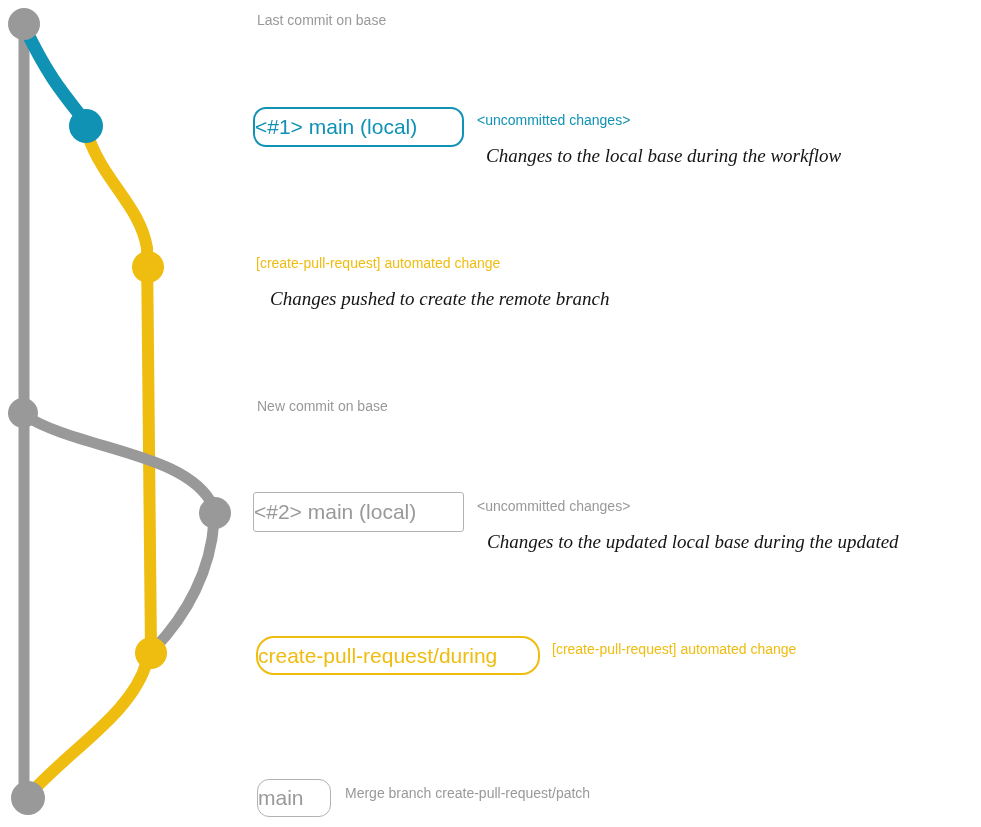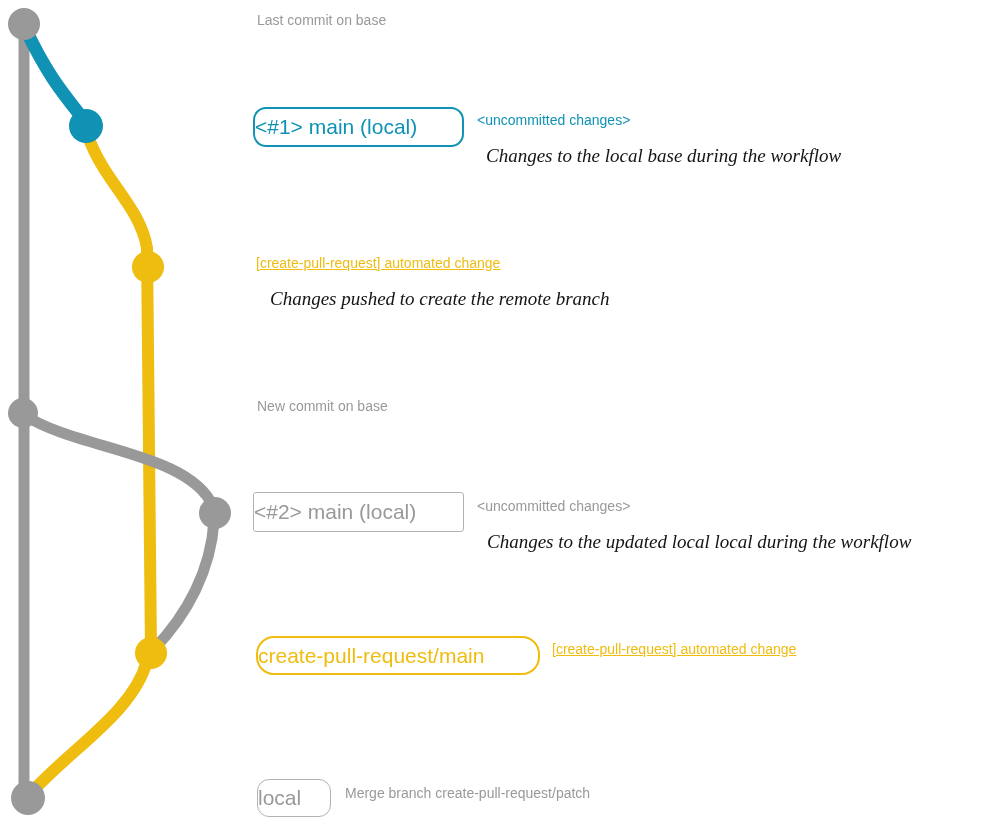--- a/index.html
+++ b/index.html
@@ -19,21 +19,21 @@
   }
   .lbl {
     position: absolute;
     z-index: 2;
     white-space: nowrap;
     font-size: 14px;
     letter-spacing: 0px;
   }
   .gray-text   { color: var(--gray, #999); }
   .blue-text   { color: var(--blue, #0f92b4); }
-  .yellow-text { color: var(--yellow, #efbc10); text-decoration: underline; }
+  .yellow-text { color: var(--yellow, #efbc10); }
   .serif {
     font-family: "Liberation Serif", serif;
     font-size: 19px;
     color: var(--ink, #141414);
     font-style: italic;
   }
   .pill {
     position: absolute;
     z-index: 2;
     display: flex;
@@ -111,25 +111,25 @@
 
   <div class="lbl hdg2 yellow-text">[create-pull-request] automated change</div>
   <div class="lbl lbl-new gray-text">New commit on base</div>
 
   <div class="lbl desc2 serif">Changes pushed to create the remote branch</div>
 
   <div class="pill pill-gray2">
     <span>&lt;#2&gt; main (local)</span>
   </div>
   <div class="lbl hdg3 gray-text">&lt;uncommitted changes&gt;</div>
-  <div class="lbl desc3 serif">Changes to the updated local local during the workflow</div>
+  <div class="lbl desc3 serif">Changes to the updated local base during the updated</div>
 
   <div class="pill pill-yellow">
-    <span>create-pull-request/main</span>
+    <span>create-pull-request/during</span>
   </div>
   <div class="lbl hdg4 yellow-text">[create-pull-request] automated change</div>
 
   <div class="pill pill-main">
-    <span>local</span>
+    <span>main</span>
   </div>
   <div class="lbl lbl-merge gray-text">Merge branch create-pull-request/patch</div>
 
 </div>
 
 </body></html>

